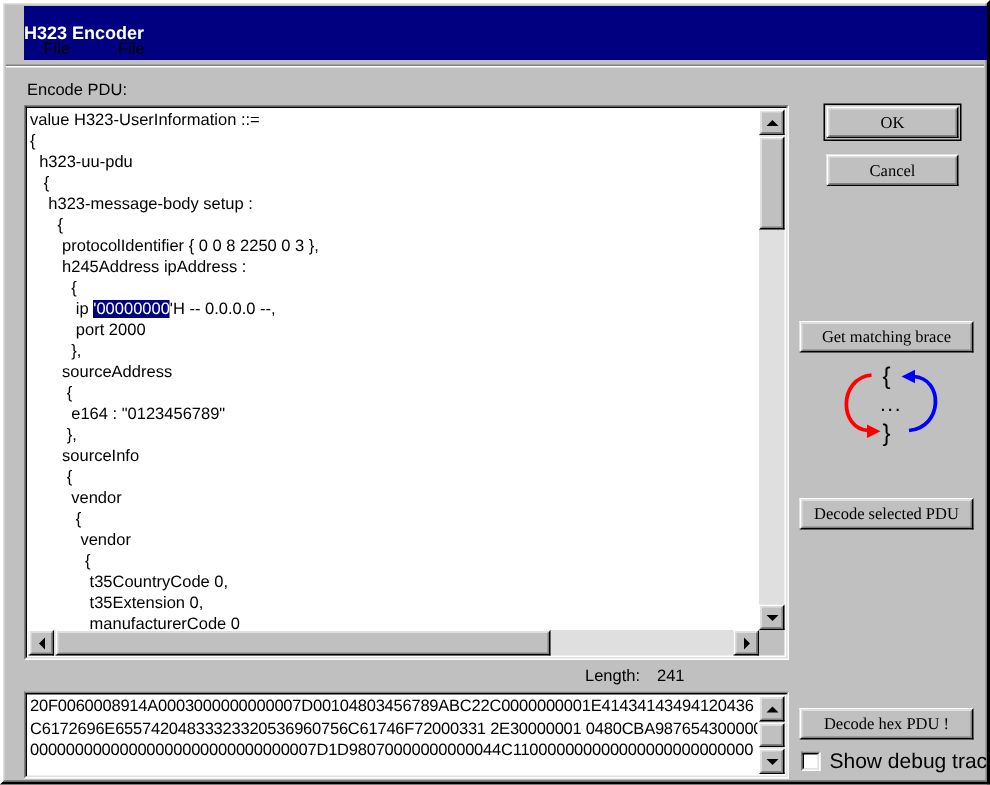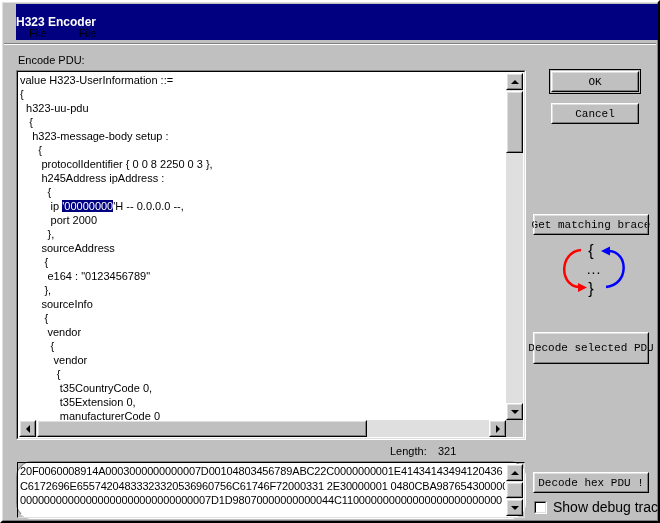--- a/index.html
+++ b/index.html
@@ -208,21 +208,21 @@
     left: 0; top: 0; right: 0; bottom: 0;
     border-top: 1px solid #dfdfdf;
     border-left: 1px solid #dfdfdf;
     border-right: 1px solid #808080;
     border-bottom: 1px solid #808080;
     box-sizing: border-box;
   }
 
   
   #hex-panel {
-    left: 14px; top: 459px; width: 510px; height: 58px; border-radius: 16px;
+    left: 14px; top: 459px; width: 510px; height: 58px;
   }
   .hex-text {
     position: absolute;
     left: 2px; top: 1px;
     right: 19px;
     bottom: 1px;
     overflow: hidden;
     font-family: "Liberation Sans", sans-serif;
     font-size: 11px;
     line-height: 14.5px;
@@ -233,21 +233,21 @@
 
   
   .btn {
     position: absolute;
     background: #c0c0c0;
     border-top: 1px solid #ffffff;
     border-left: 1px solid #ffffff;
     border-right: 1px solid #000000;
     border-bottom: 1px solid #000000;
     box-sizing: border-box;
-    font-family: Liberation Mono, monospace;
+    font-family: Liberation Serif, serif;
     font-size: 11px;
     color: #000000;
     padding: 4px;
     display: flex;
     align-items: center;
     justify-content: center;
     cursor: default;
     white-space: nowrap;
   }
   .btn::after {
@@ -349,21 +349,21 @@
          <span class="arrow right"></span>
        </div>
      </div>
 
      <div class="sb-corner"></div>
    </div>
  </div>
 
  <div class="label" style="left:16px; top:443px;margin-top:40px;">Hex PDU:</div>
  <div class="label" style="left:388px; top:443px;">Length:</div>
- <div class="label" style="left:436px; top:443px;">321</div>
+ <div class="label" style="left:436px; top:443px;">241</div>
 
  <div class="sunken" id="hex-panel">
    <div class="sunken-inner">
      <div class="hex-text" id="hex-code"><div>20F0060008914A0003000000000007D00104803456789ABC22C0000000001E41434143494120436</div><div>C6172696E65574204833323320536960756C61746F72000331 2E30000001 0480CBA9876543000000</div><div>00000000000000000000000000000007D1D98070000000000044C110000000000000000000000000</div></div>
      <div class="sb-v" style="bottom:1px;">
        <div class="sb-btn" style="left:0; top:0;">
          <span class="arrow up"></span>
        </div>
        <div class="sb-thumb" style="left:0; top:18px; width:17px; height:16px;"></div>
        <div class="sb-btn" style="left:0; bottom:0;">
@@ -383,21 +383,21 @@
  <svg id="brace-graphic" viewBox="0 0 88 58">
    <path d="M 30 10 C 8 12, 8 46, 28 47" fill="none" stroke="#ff0000" stroke-width="2.5"></path>
    <polygon points="27,43 36,47.5 27,52" fill="#ff0000"></polygon>
    <path d="M 55 47 C 78 45, 78 12, 58 11" fill="none" stroke="#0000ff" stroke-width="2.5"></path>
    <polygon points="59,6.5 50,11 59,15.5" fill="#0000ff"></polygon>
    <text x="40" y="16" font-family="Liberation Sans, sans-serif" font-size="16" fill="#000000" text-anchor="middle">{</text>
    <text x="43" y="34" font-family="Liberation Sans, sans-serif" font-size="14" fill="#000000" text-anchor="middle" letter-spacing="1">...</text>
    <text x="40" y="54" font-family="Liberation Sans, sans-serif" font-size="16" fill="#000000" text-anchor="middle">}</text>
  </svg>
 
- <div class="btn" style="left:531px; top:330px; width:116px; height:32px;">Decode selected PDU</div>
+ <div class="btn" style="left:531px; top:330px; width:116px; height:21px;">Decode selected PDU</div>
 
 
  <div class="btn" style="left:531px; top:470px; width:116px; height:21px;">Decode hex PDU !</div>
 
  <div class="checkbox-row" style="left:532px; top:497px;">
    <span class="checkbox-box"></span>
    <span>Show debug trace</span>
  </div>
 
 </div>

